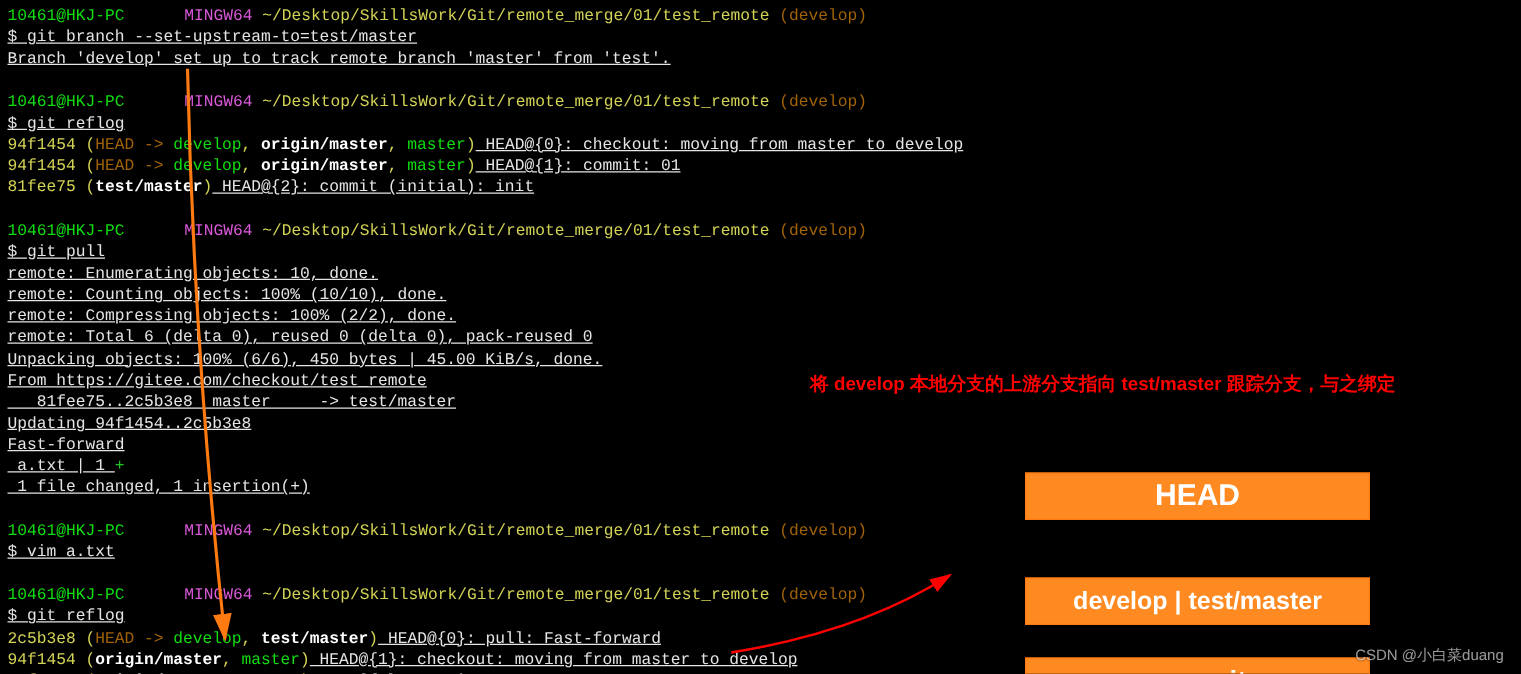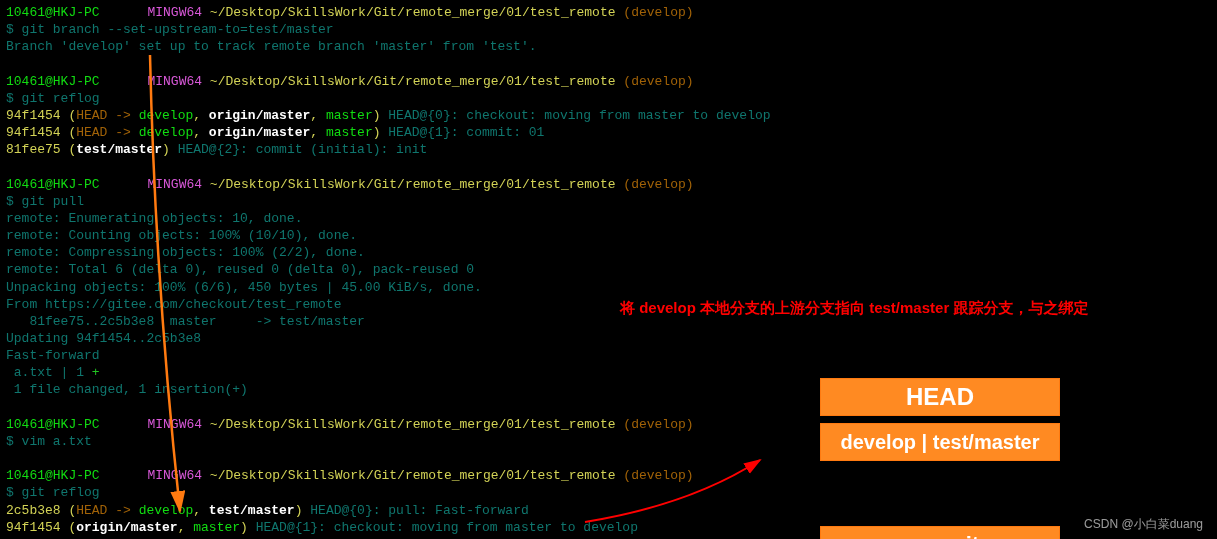--- a/index.html
+++ b/index.html
@@ -14,38 +14,38 @@
     position: relative;
     overflow: hidden;
     padding: 4px 6px;
   }
   .term { white-space: pre; position: relative; }
   .g { color: #11dd11; margin-top: 10px; }
   .m { color: #d858d8; margin-left: 40px; }
   .y { color: #d3d356; margin-top: 20px; }
   .c { color: #a16207; }
   .r { color: #ffffff; font-weight: bold; }
-  .w { color: #0f766e; }
+  .w { color: #e5e5e5; text-decoration: underline; }
   .plus { color: #22c522; }
 
   .annot {
     position: absolute;
     color: #ff0000;
     font-family: "Microsoft YaHei", sans-serif;
     font-weight: bold;
     font-size: 15px;
   }
   .box {
     position: absolute;
     background: #ff8a22;
     color: #fff;
     font-family: "Microsoft YaHei", Arial, sans-serif;
     font-weight: bold;
     font-size: 20px;
-    width: 240px;
+    width: 276px;
     height: 38px;
     display: flex;
     align-items: center;
     justify-content: center;
     border: 1px solid #ff7a10;
   }
   .watermark {
     position: absolute;
     bottom: 6px;
     right: 14px;
@@ -92,24 +92,24 @@
 <span class="w">$ vim a.txt</span>
 
 <span class="g">10461@HKJ-PC</span> <span class="m">MINGW64</span> <span class="y">~/Desktop/SkillsWork/Git/remote_merge/01/test_remote</span> <span class="c">(develop)</span>
 <span class="w">$ git reflog</span>
 <span class="y">2c5b3e8</span><span class="y"> (</span><span class="c">HEAD -&gt; </span><span class="g">develop</span><span class="y">, </span><span class="r">test/master</span><span class="y">)</span><span class="w"> HEAD@{0}: pull: Fast-forward</span>
 <span class="y">94f1454</span><span class="y"> (</span><span class="r">origin/master</span><span class="y">, </span><span class="g">master</span><span class="y">)</span><span class="w"> HEAD@{1}: checkout: moving from master to develop</span>
 <span class="y">94f1454</span><span class="y"> (</span><span class="r">origin/master</span><span class="y">, </span><span class="g">master</span><span class="y">)</span><span class="w"> HEAD@{2}: commit: 01</span>
 
 </div>
 
-<div class="annot" style="left:620px; top:298px;">将 develop 本地分支的上游分支指向 test/master 跟踪分支，与之绑定</div>
+<div class="annot" style="left:648px; top:298px;">将 develop 本地分支的上游分支指向 test/master 跟踪分支，与之绑定</div>
 
 <div class="box" style="left:820px; top:378px; font-size:24px;">HEAD</div>
-<div class="box" style="left:820px; top:423px;">develop | test/master</div>
+<div class="box" style="left:820px; top:462px;">develop | test/master</div>
 <div class="box" style="left:820px; top:498px; font-size:22px;margin-top:28px;">commit</div>
 
 <svg class="overlay" width="1217" height="539">
   <defs>
     <marker id="ah" markerWidth="10" markerHeight="10" refX="8" refY="3" orient="auto">
       <path d="M0,0 L9,3 L0,6 Z" fill="#ff7a10"></path>
     </marker>
     <marker id="ahr" markerWidth="10" markerHeight="10" refX="8" refY="3" orient="auto">
       <path d="M0,0 L9,3 L0,6 Z" fill="#ff0000"></path>
     </marker>

